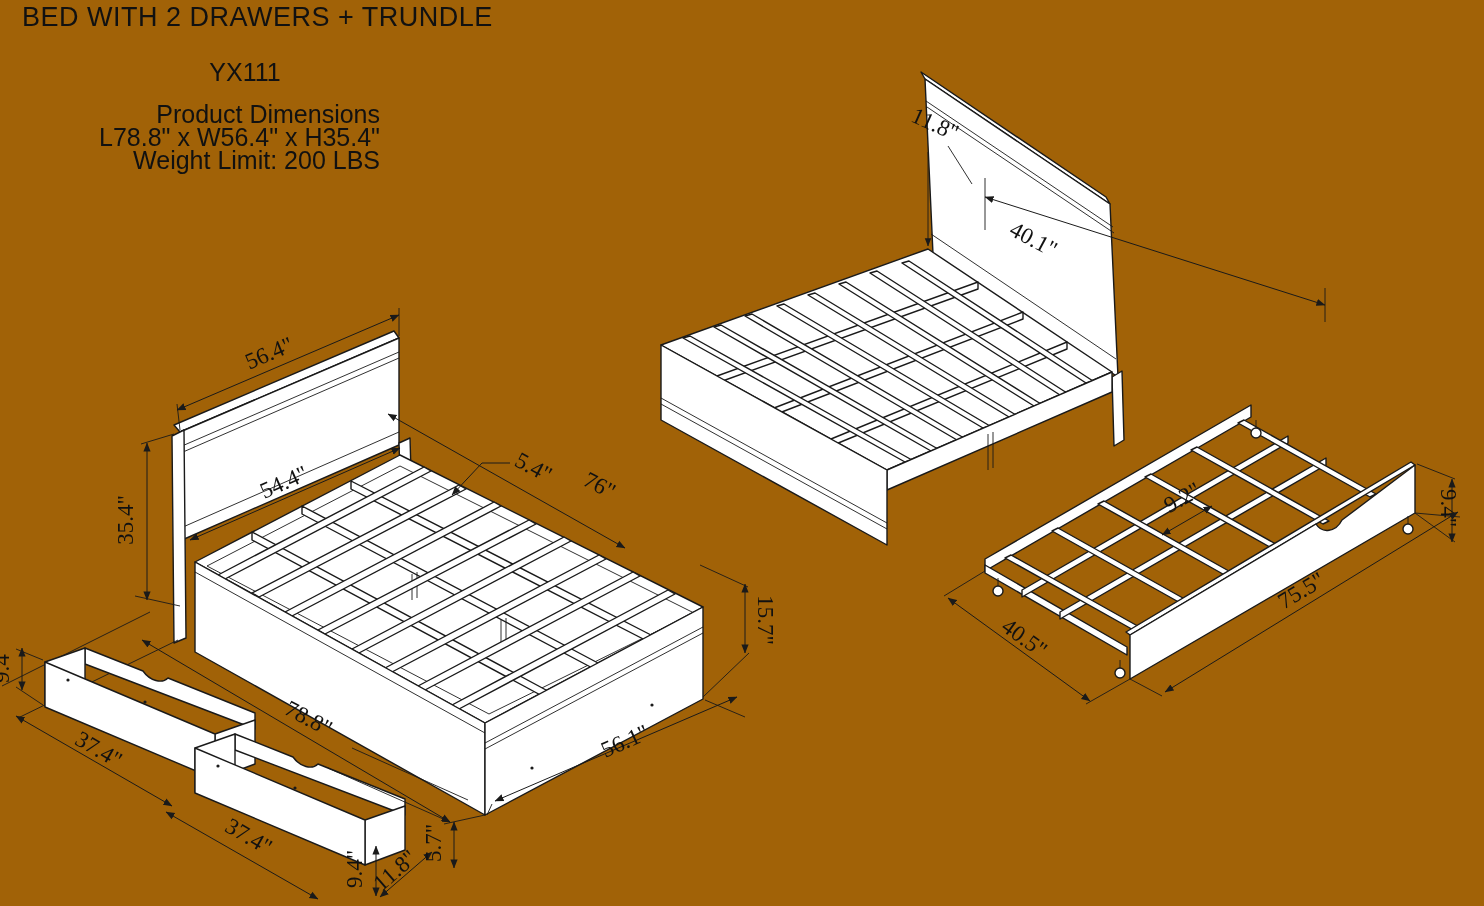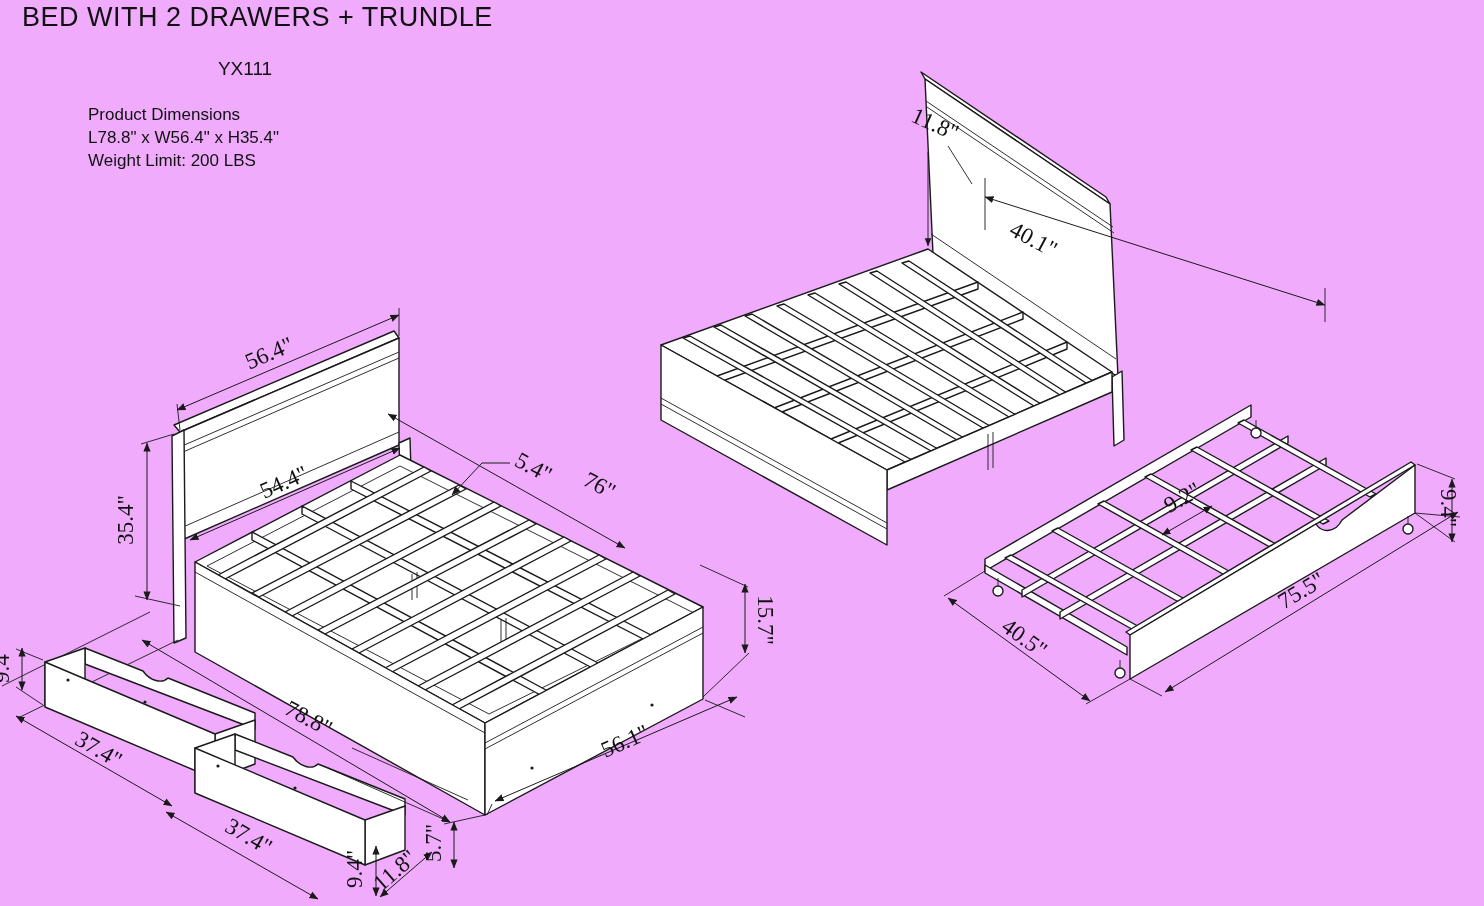--- a/index.html
+++ b/index.html
@@ -1,22 +1,22 @@
 <!DOCTYPE html>
 <html><head>
 <meta charset="utf-8">
 <style>
   html,body{margin:0;padding:0;background:#fff;}
-  .sheet{position:relative;width:1484px;height:906px;background:#f0abfc;overflow:hidden;
+  .sheet{position:relative;width:1484px;height:906px;background:#a16207;overflow:hidden;
          font-family:"Liberation Sans",sans-serif;color:#111;}
   .sheet svg{position:absolute;left:0;top:0;}
   .title{position:absolute;left:22px;top:2px;font-size:27px;letter-spacing:.5px;color:#111;}
-  .model{position:absolute;left:160px;top:58px;width:170px;text-align:center;font-size:19px;color:#111;}
-  .prodinfo{position:absolute;left:88px;top:103px;width:292px;text-align:left;
-            font-size:17px;line-height:23px;color:#111;}
+  .model{position:absolute;left:160px;top:58px;width:170px;text-align:center;font-size:25px;color:#111;}
+  .prodinfo{position:absolute;left:88px;top:103px;width:292px;text-align:right;
+            font-size:25px;line-height:23px;color:#111;}
   .dim{font-family:"Liberation Serif",serif;font-size:23px;fill:#111;}
   .stw{stroke:#1a1a1a;fill:#fff;stroke-width:1.4;stroke-linejoin:round;}
   .thin{stroke:#1a1a1a;fill:none;stroke-width:.9;}
   .dl{stroke:#1a1a1a;fill:none;stroke-width:1;}
 </style>
 </head>
 <body>
 
 <div class="sheet">
 

